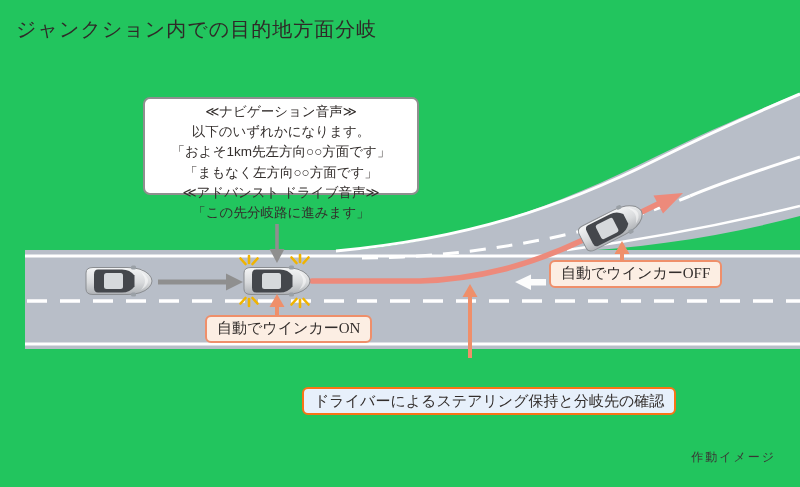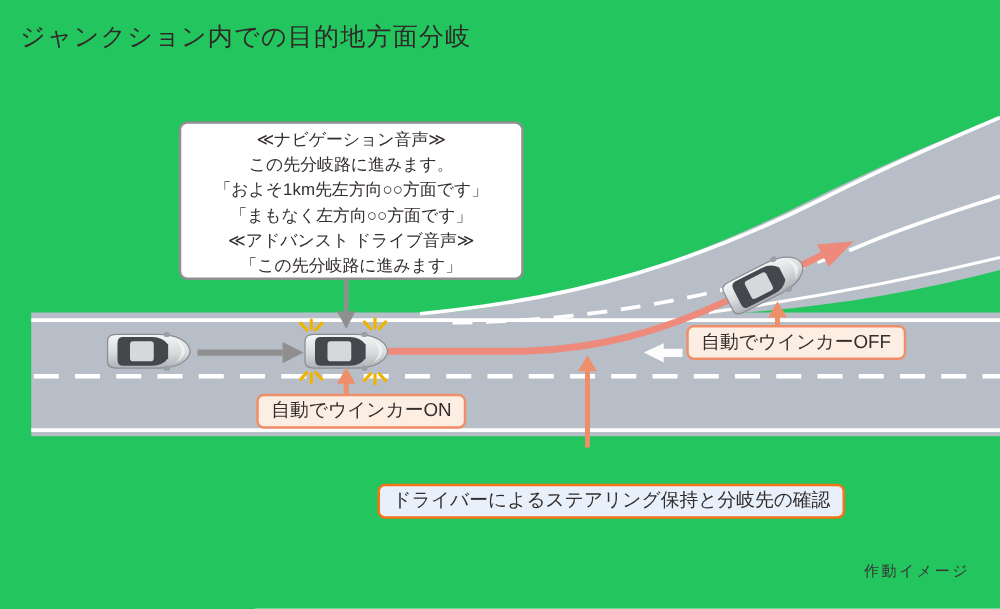--- a/index.html
+++ b/index.html
@@ -15,31 +15,31 @@
     position:absolute; left:16px; top:16px;
     font-size:20px; letter-spacing:1px; color:#2f2a28;
     white-space:nowrap;
   }
   .footer {
     position:absolute; right:24px; top:449px;
     font-size:12px; letter-spacing:2px; color:#3a3534;
     white-space:nowrap;
   }
   .callout {
-    position:absolute; left:143px; top:97px; width:276px; height:127px;
+    position:absolute; left:143px; top:97px; width:276px; height:98px;
     background:#ffffff; border:2px solid #8f8f8f; border-radius:7px;
     text-align:center; font-size:13.5px; line-height:20.2px;
     padding-top:3px; color:#332e2c; white-space:nowrap;
   }
   .tag {
     position:absolute; white-space:nowrap;
     font-size:15px; line-height:19px;
     padding:2px 10px 3px 10px; border-radius:6px;
   }
-  .tag.salmon { background:#fceee3; border:2px solid #ef8f6a; }
+  .tag.salmon { background:#fceee3; border:2px solid #ef8f6a;font-family:Liberation Serif, serif; }
   .tag.blue   { background:#e7f0fb; border:2px solid #f97316; }
   #tag-winker-on   { left:205px; top:315px; }
   #tag-winker-off  { left:549px; top:260px; }
   #tag-branch-run  { left:382px; top:356px; }
   #tag-driver      { left:302px; top:387px; }
 </style>
 </head>
 <body>
 
 <div id="stage">
@@ -124,21 +124,21 @@
     <g>
       <line x1="470" y1="358" x2="470" y2="296" stroke="#ef8f6a" stroke-width="4"></line>
       <polygon points="462.5,297 470,284 477.5,297" fill="#ef8f6a"></polygon>
     </g>
   </svg>
 
   <div class="title">ジャンクション内での目的地方面分岐</div>
 
   <div class="callout">
     <div>≪ナビゲーション音声≫</div>
-    <div>この先分岐路に進みます。</div>
+    <div>以下のいずれかになります。</div>
     <div>「およそ1km先左方向○○方面です」</div>
     <div>「まもなく左方向○○方面です」</div>
     <div>≪アドバンスト ドライブ音声≫</div>
     <div>「この先分岐路に進みます」</div>
   </div>
 
   <div class="tag salmon" id="tag-winker-on">自動でウインカーON</div>
   <div class="tag salmon" id="tag-winker-off">自動でウインカーOFF</div>
   <div class="tag blue" id="tag-driver">ドライバーによるステアリング保持と分岐先の確認</div>
 

